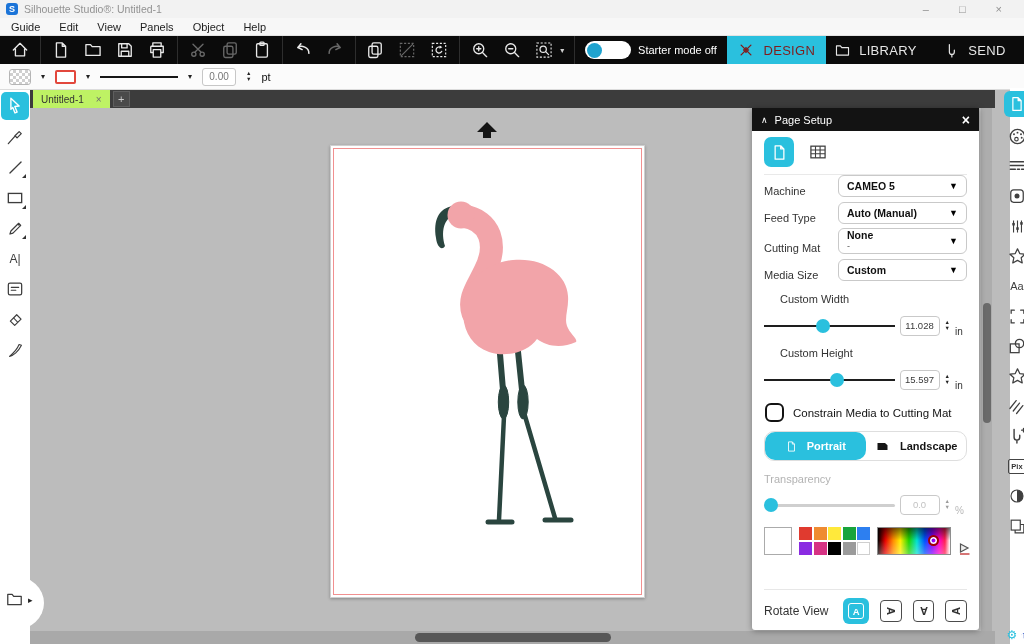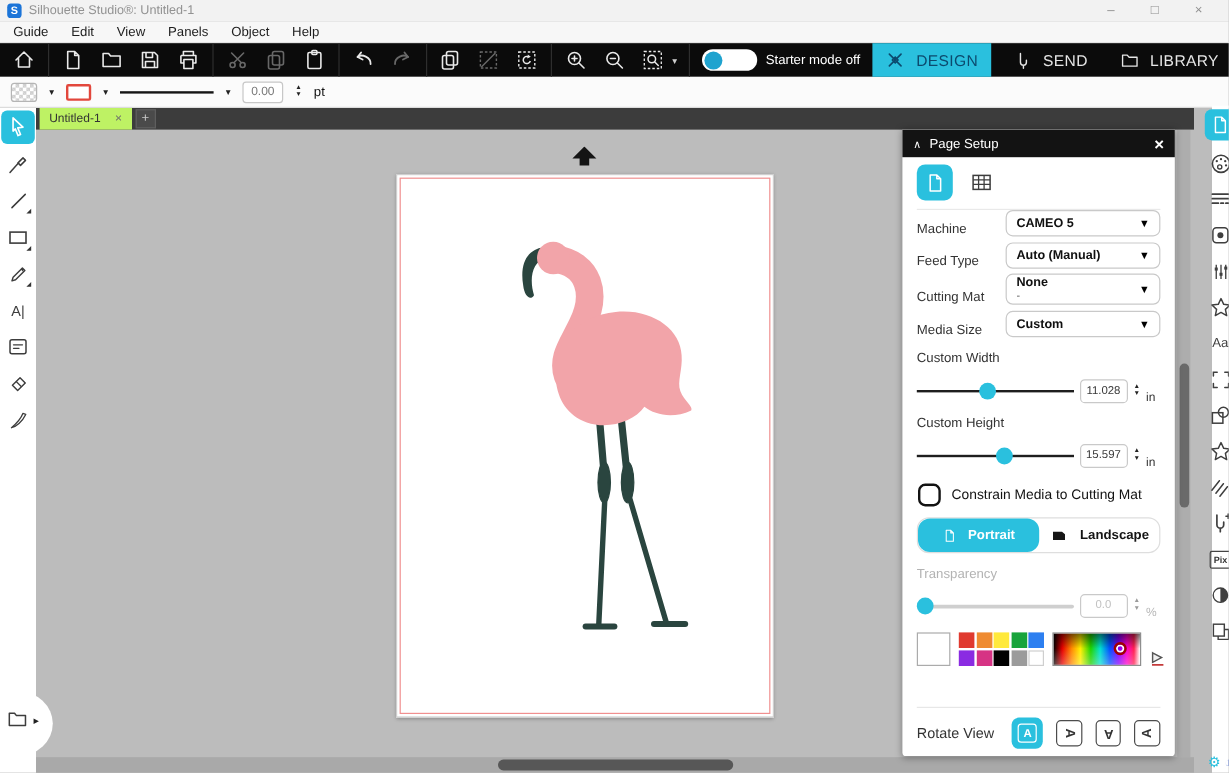--- a/index.html
+++ b/index.html
@@ -22,21 +22,21 @@
   .tb-group { display:flex; align-items:center; gap:12px; padding:0 10px; }
   .tb-sep { width:1px; background:#2e2e2e; }
   .tb-btn { display:flex; align-items:center; justify-content:center; width:20px; height:20px; color:#e9e9e9; }
   .tb-btn.disabled { opacity:.42; }
   .tb-caret { font-size:8px; color:#cfcfcf; margin-left:-6px; }
   .mode-wrap { display:flex; align-items:center; gap:7px; margin-left:auto; padding:0 10px; }
   .toggle { width:46px; height:18px; border-radius:9px; background:#fff; position:relative; }
   .toggle .knob { position:absolute; left:1.5px; top:1.5px; width:15px; height:15px; border-radius:50%; background:#1fa3cf; }
   .mode-label { font-size:11px; color:#fff; white-space:nowrap; }
   .ribbon-tab { display:flex; align-items:center; justify-content:center; gap:8px; width:118px; font-size:13px; letter-spacing:.3px; color:#e6e6e6; }
-  .ribbon-tab.active { background:#2ac0de; color:#0c4a6e;align-items:center; }
+  .ribbon-tab.active { background:#2ac0de; color:#7f1d1d;align-items:center; }
 
   
   .formatbar { height:26px; background:#fbfbfb; border-bottom:1px solid #dcdcdc; display:flex; align-items:center; gap:10px; padding:0 9px; }
   .swatch-fill { width:22px; height:16px; border:1px solid #b5b5b5; border-radius:3px;
      background-image:linear-gradient(45deg,#cfcfcf 25%,transparent 25%,transparent 75%,#cfcfcf 75%),linear-gradient(45deg,#cfcfcf 25%,#fff 25%,#fff 75%,#cfcfcf 75%);
      background-size:6px 6px; background-position:0 0,3px 3px; }
   .swatch-line { width:21px; height:14px; background:#fff; border:2px solid #e2473c; border-radius:2px; }
   .mini-caret { font-size:8px; color:#222; }
   .line-sample { width:78px; border-top:2px solid #161616; }
   .numbox-sm { width:34px; height:18px; border:1px solid #c7c7c7; border-radius:3px; background:#fff; font-size:10px; color:#777; display:flex; align-items:center; justify-content:center; }
@@ -83,21 +83,21 @@
 
   .field { display:flex; align-items:flex-end; margin-bottom:4.5px; }
   .field .flabel { width:74px; font-size:11px; color:#333; }
   .dropdown { flex:1; min-height:22px; border:1px solid #c9c9c9; border-radius:6px; background:#fff; display:flex; align-items:center; padding:1px 8px; gap:4px; }
   .dd-vals { display:flex; flex-direction:column; line-height:11px; }
   .dd-value { font-size:10.5px; font-weight:bold; color:#101010; }
   .dd-sub { font-size:9px; color:#555; }
   .dd-caret { margin-left:auto; font-size:9px; color:#000; }
 
   .section-label { font-size:12.5px; color:#8f8f8f; margin:7px 0 2px; }
-  .slider-label { font-size:11px; color:#333; margin:8px 0 9px; }
+  .slider-label { font-size:11px; color:#333; margin:8px 16px 9px; }
   .slider-row { display:flex; align-items:center; gap:5px; margin-bottom:2px; }
   .slider { position:relative; flex:1; height:14px; }
   .slider .track { position:absolute; left:0; right:0; top:6px; height:2px; background:#1e1e1e; }
   .slider.gray .track { background:#cfcfcf; height:3px; border-radius:2px; }
   .slider .thumb { position:absolute; top:0; width:14px; height:14px; border-radius:50%; background:#2ac0de; }
   .numbox { width:40px; height:20px; border:1px solid #c9c9c9; border-radius:4px; background:#fff; font-size:9.5px; color:#3a3a3a; display:flex; align-items:center; justify-content:center; flex:none; }
   .numbox.gray { color:#c2c2c2; }
   .sl-unit { font-size:10px; color:#333; width:12px;margin-top:12px; }
   .sl-unit.gray { color:#b8b8b8; }
 
@@ -434,29 +434,29 @@
     <span class="mode-label">Starter mode off</span>
   </div>
   <div class="ribbon-tab active">
     <svg class="ic" width="18" height="18" viewBox="0 0 24 24">
         <use href="#i-design"></use>
       </svg>
     <span>DESIGN</span>
   </div>
   <div class="ribbon-tab">
     <svg class="ic" width="17" height="17" viewBox="0 0 24 24">
-        <use href="#i-blade"></use>
-      </svg>
-    <span>SEND</span>
+        <use href="#i-folder"></use>
+      </svg>
+    <span>LIBRARY</span>
   </div>
   <div class="ribbon-tab">
     <svg class="ic" width="17" height="17" viewBox="0 0 24 24">
-        <use href="#i-folder"></use>
-      </svg>
-    <span>LIBRARY</span>
+        <use href="#i-blade"></use>
+      </svg>
+    <span>SEND</span>
   </div>
 </div>
 
 <div class="formatbar">
   <span class="swatch-fill"></span>
   <span class="mini-caret">▾</span>
   <span class="swatch-line"></span>
   <span class="mini-caret">▾</span>
   <span class="line-sample"></span>
   <span class="mini-caret">▾</span>

